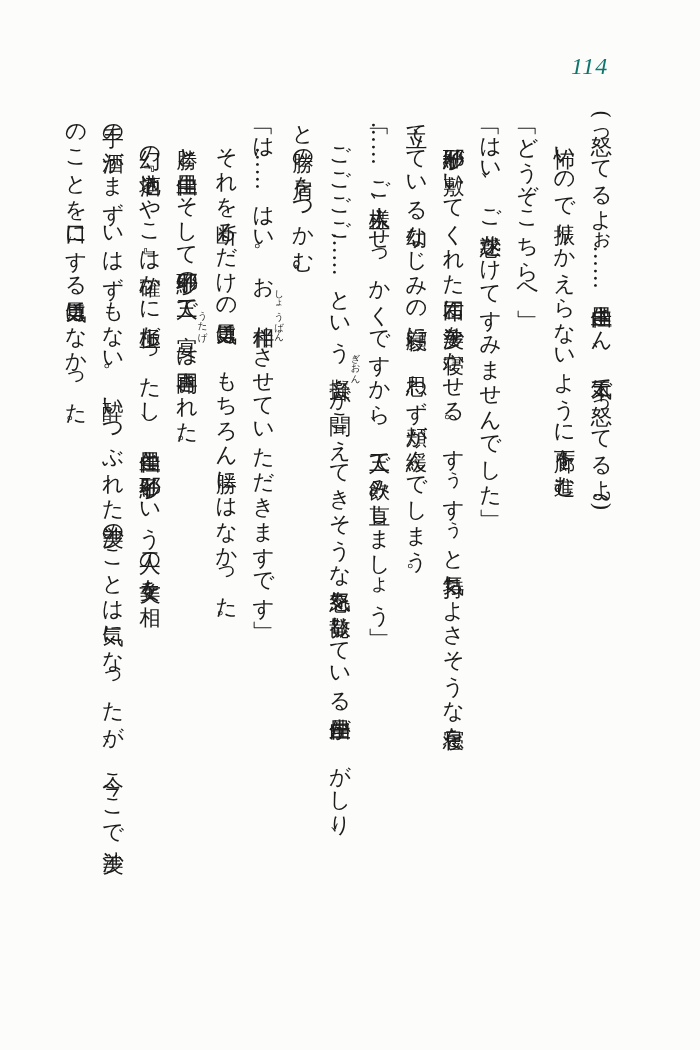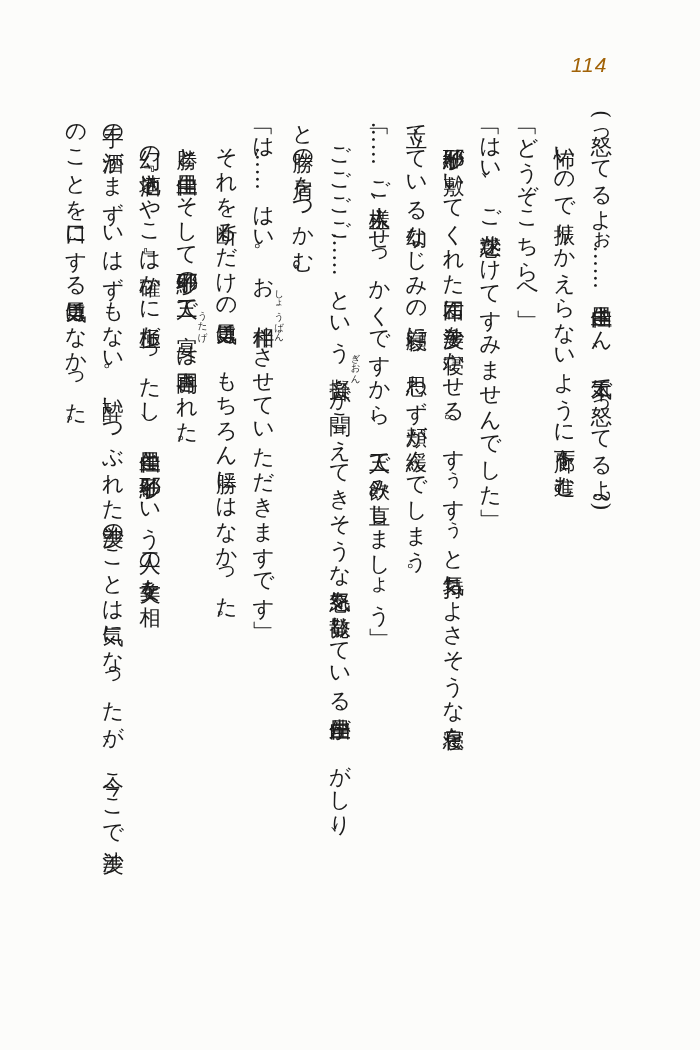--- a/index.html
+++ b/index.html
@@ -12,25 +12,25 @@
     width: 700px;
     height: 1050px;
     background: #fcfcfa;
     overflow: hidden;
     font-family: "DejaVu Serif", "Liberation Serif", serif;
   }
   .page-number {
     position: absolute;
     top: 53px;
     left: 571px;
-    font-family: Liberation Sans, sans-serif;
+    font-family: Liberation Serif, serif;
     font-style: italic;
-    font-size: 21px;
+    font-size: 24px;
     letter-spacing: 1px;
-    color: #a16207;
+    color: #0f766e;
   }
   .text-block {
     position: absolute;
     top: 110px;
     right: 80px;
     height: 890px;
     writing-mode: vertical-rl;
     text-orientation: mixed;
     font-size: 21.5px;
     line-height: 37px;

